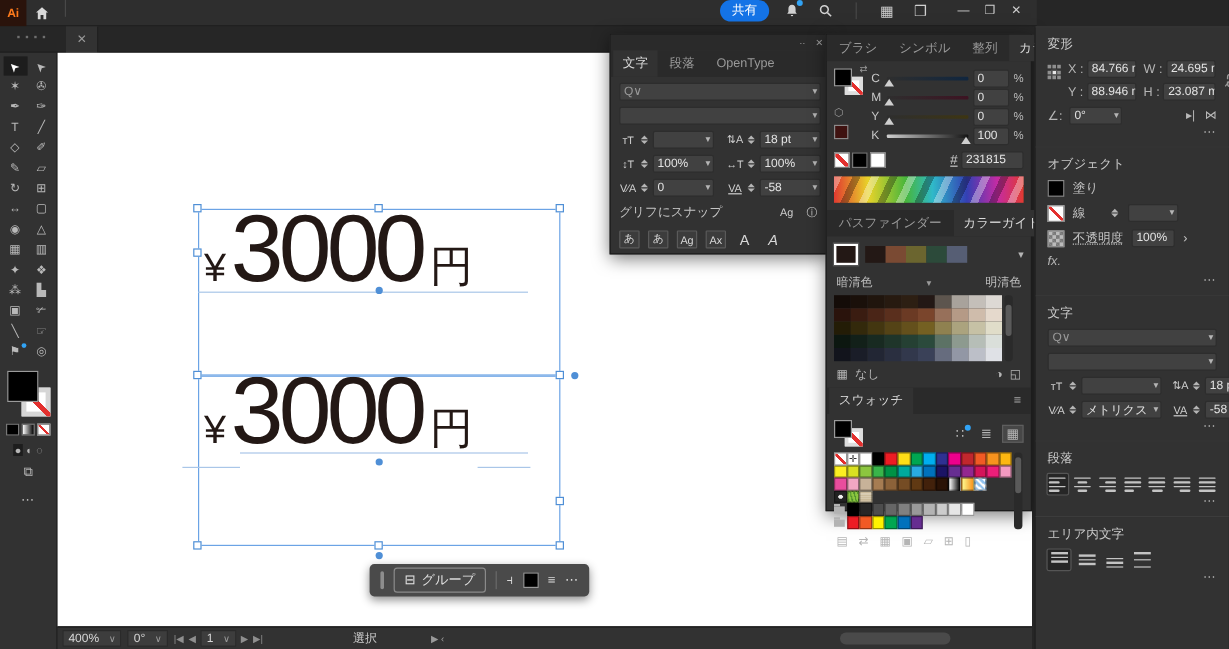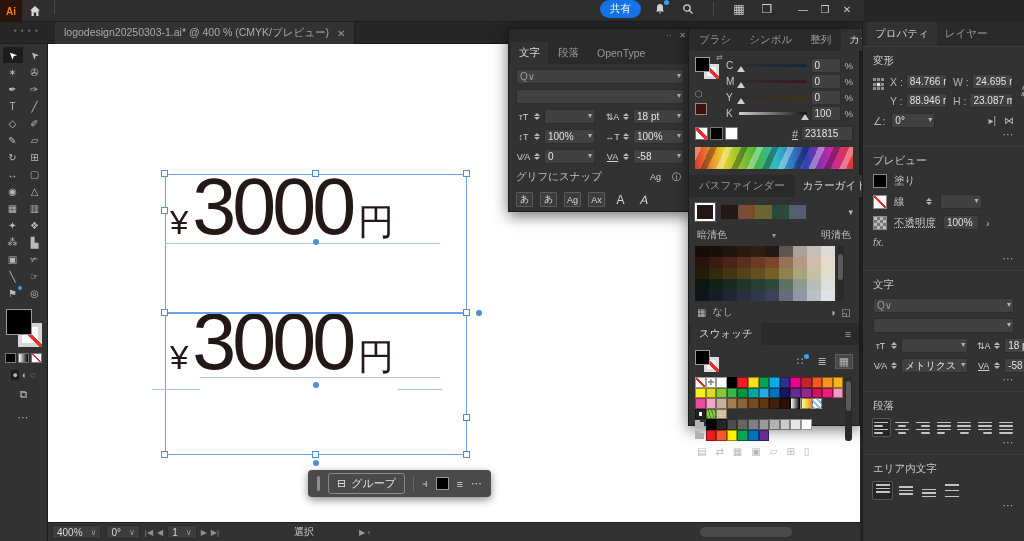--- a/index.html
+++ b/index.html
@@ -256,21 +256,20 @@
         <span>—</span>
         <span>❐</span>
         <span>✕</span>
       </div>
     </div>
   </div>
 
   <div class="tabstrip">
     <span class="tool-dots">▪ ▪ ▪ ▪</span>
     <div class="doctab">
-      <span>logodesign20250303-1.ai* @ 400 % (CMYK/プレビュー)</span>
       <span class="close">✕</span>
     </div>
   </div>
 
   <div class="toolbar">
     <div class="tools">
 
         <div class="tool rotl on">
           <span>➤</span>
         </div>
@@ -846,25 +845,20 @@
           <span>▦</span>
           <span>▣</span>
           <span>▱</span>
           <span>⊞</span>
           <span>▯</span>
         </div>
     </div>
   </div>
 
   <div class="props">
-    <div class="pr-tabs">
-
-    <span class="tab on">プロパティ</span>
-        <span class="tab">レイヤー</span>
-      </div>
 
     <div class="divider"></div>
 
     <div class="sec">
       <div class="sec-title">変形</div>
       <div class="tf-grid">
         <div class="refpt">
           <i></i>
             <i></i>
             <i></i>
@@ -916,21 +910,21 @@
         <div class="flips">
           <span>▸|</span>
           <span>⋈</span>
         </div>
       </div>
       <div class="more-dots">⋯</div>
     </div>
     <div class="divider"></div>
 
     <div class="sec">
-      <div class="sec-title">プレビュー</div>
+      <div class="sec-title">オブジェクト</div>
       <div class="ap-row">
         <i class="ap-sw fill"></i>
         <span>塗り</span>
       </div>
       <div class="ap-row">
         <i class="ap-sw stroke"></i>
         <span>線</span>
         <span class="stp" style="margin-left:14px;">
             <i class="up"></i>
             <i class="dn"></i>

